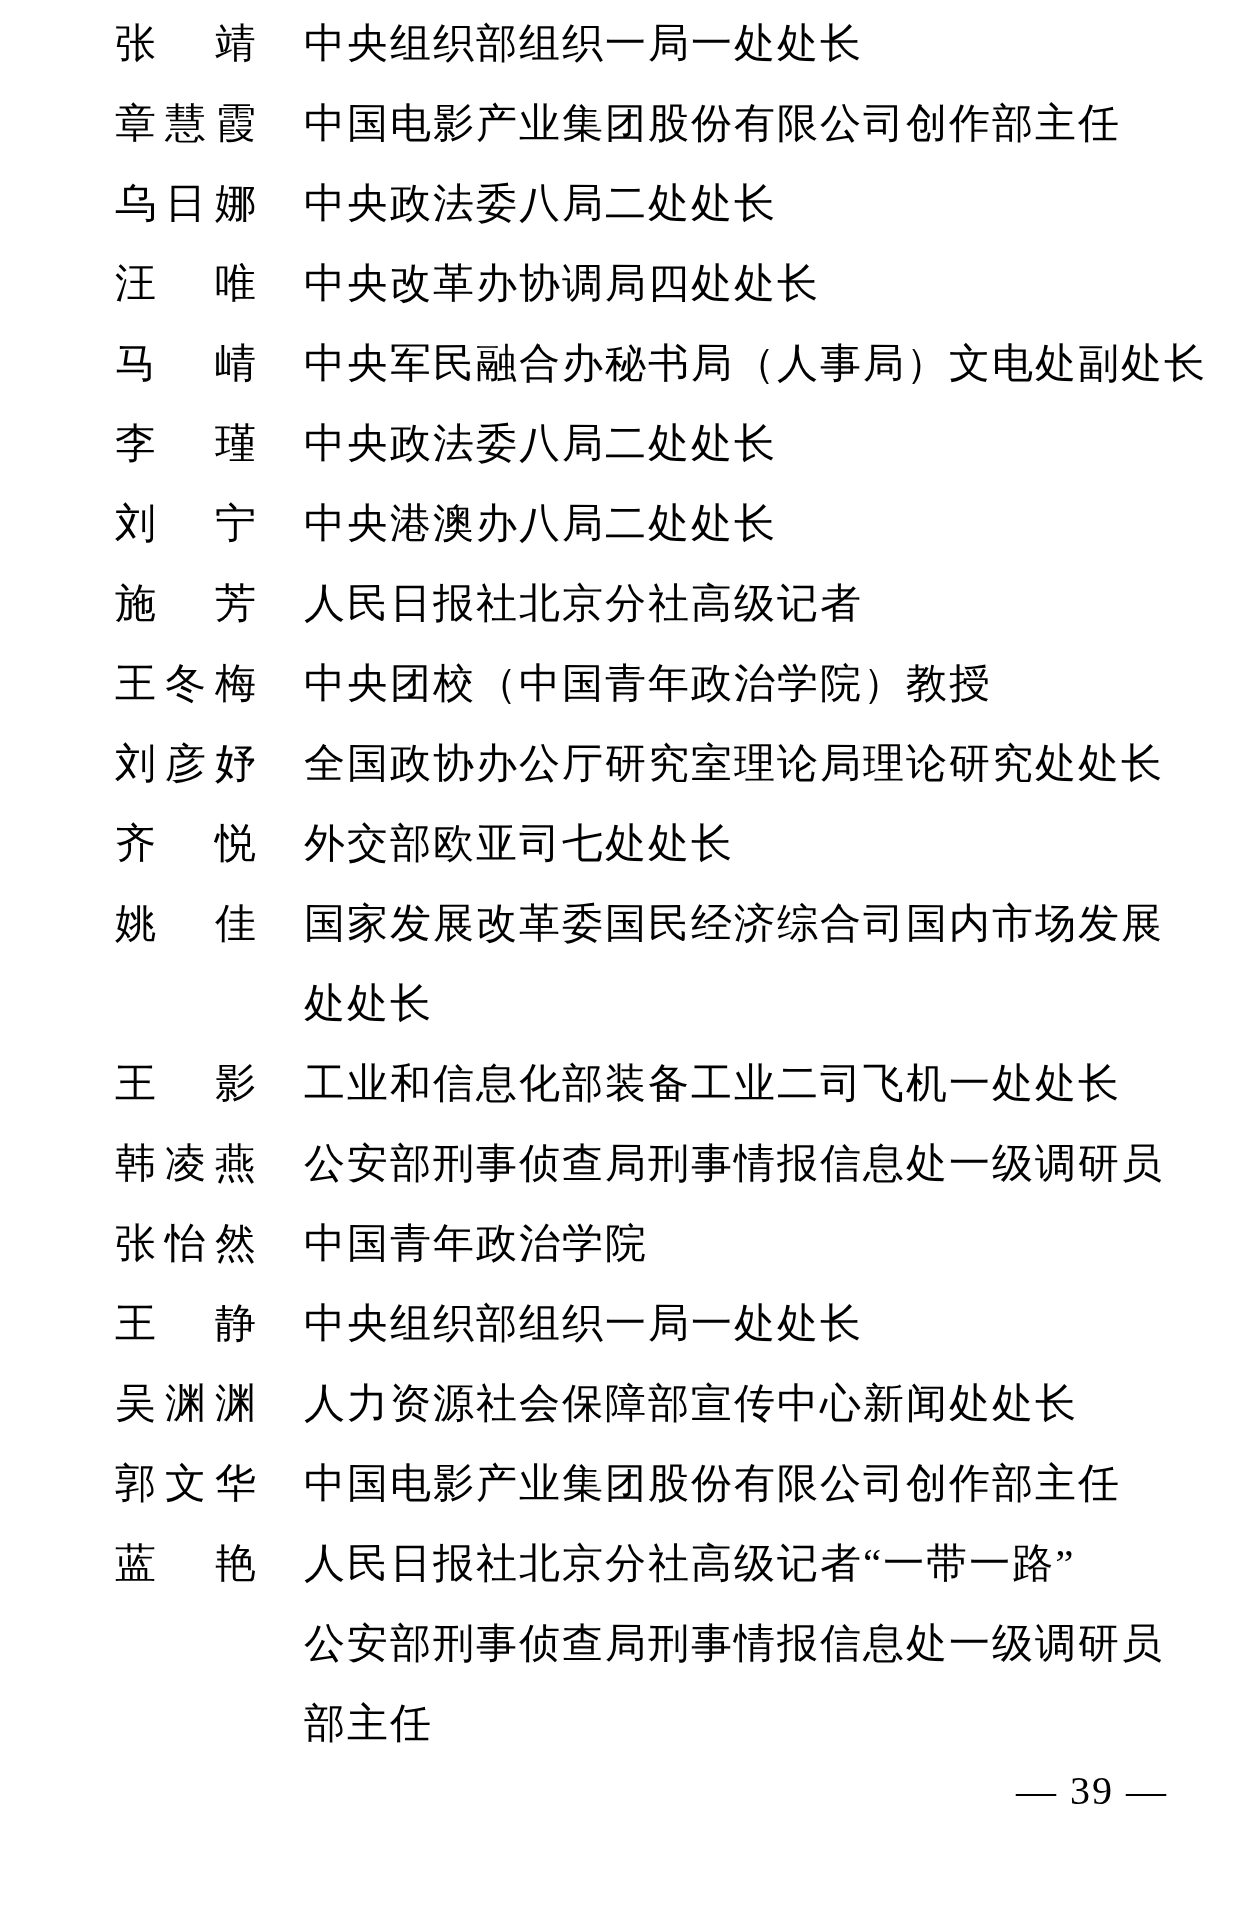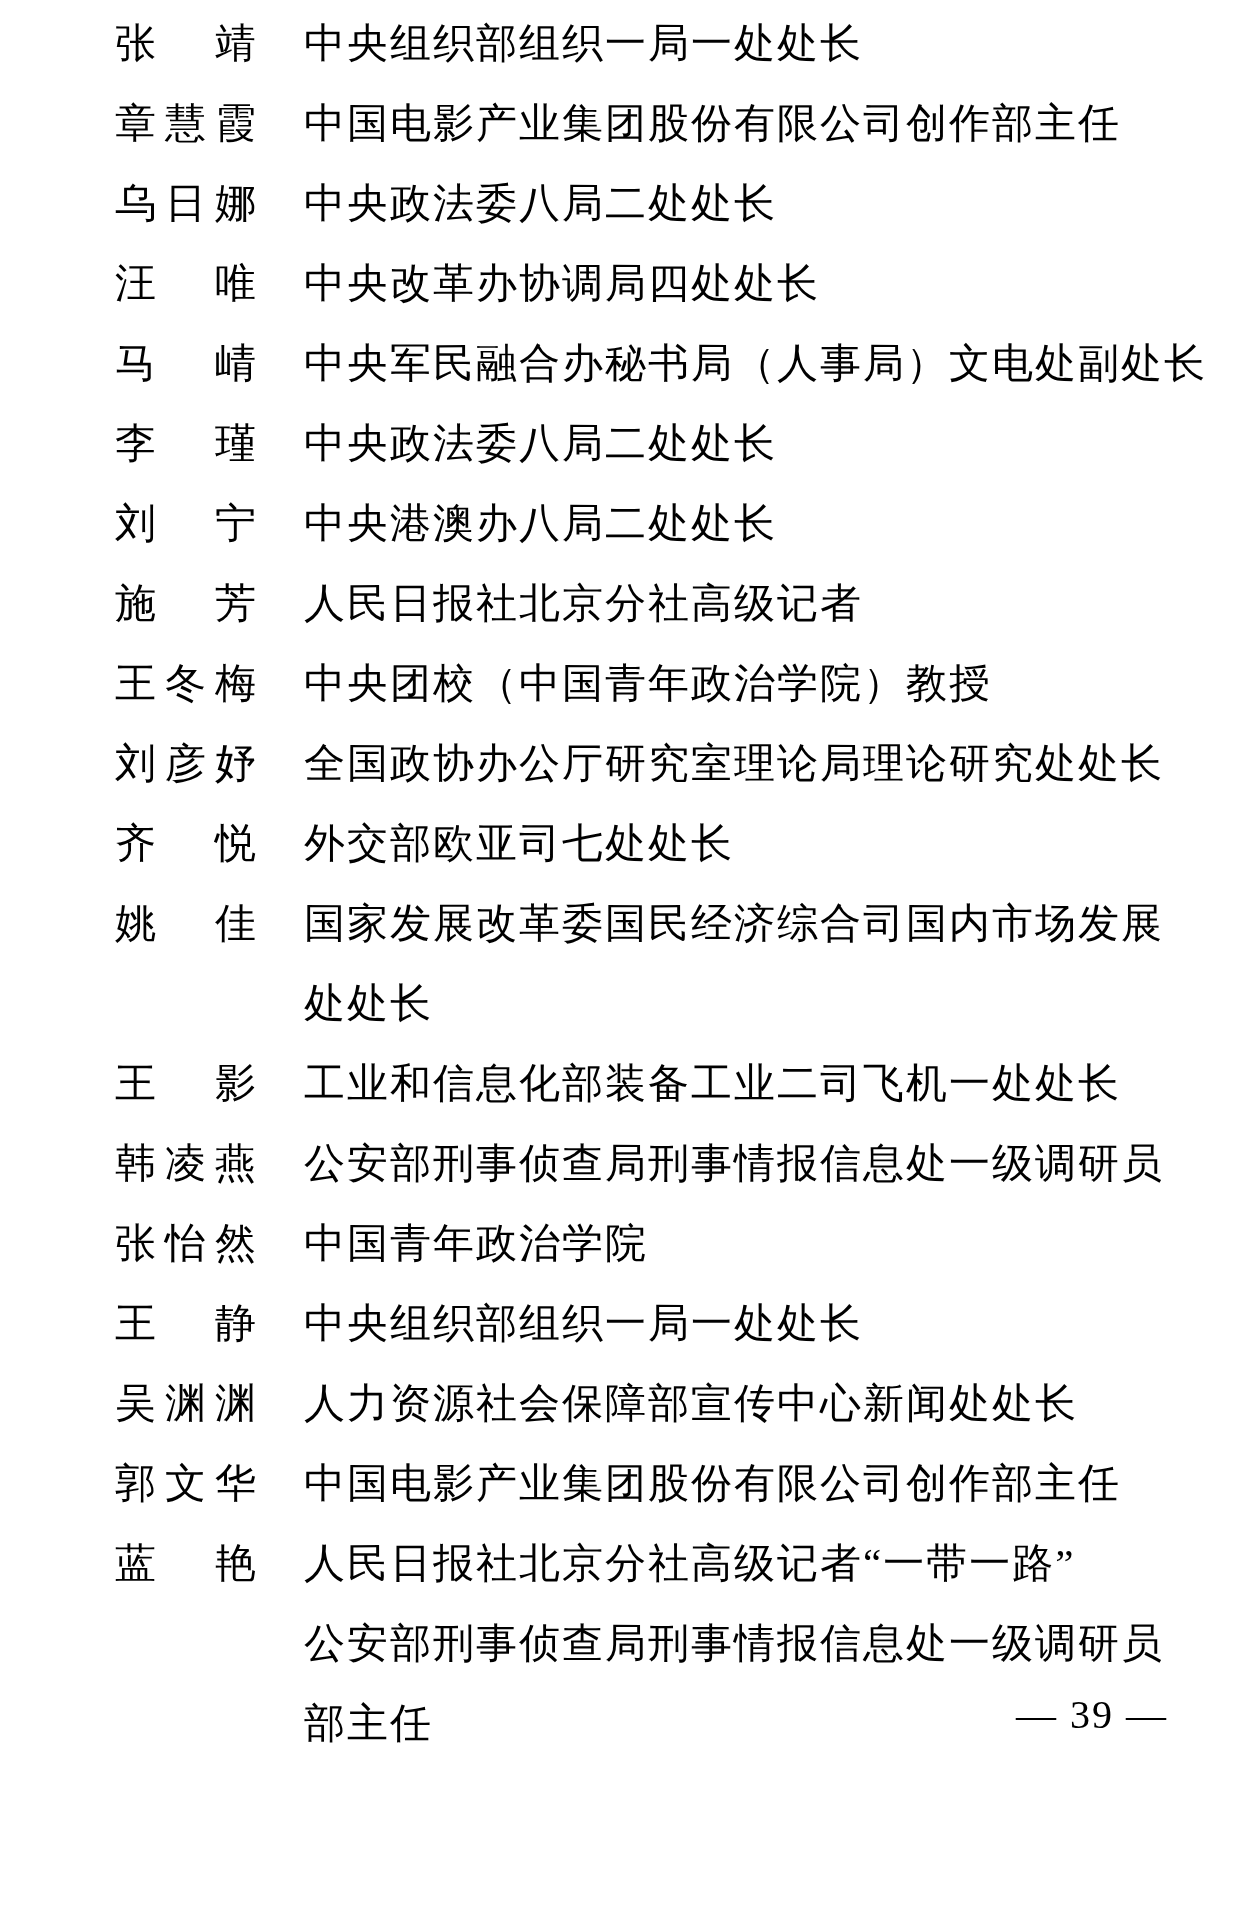--- a/index.html
+++ b/index.html
@@ -43,21 +43,21 @@
     font-size: 41px;
     letter-spacing: 2px;
   }
   .title-line {
     height: 80px;
     line-height: 80px;
     white-space: nowrap;
   }
   .page-number {
     position: absolute;
-    top: 1690px;
+    top: 1766px;
     right: 74px;
     font-size: 40px;
     line-height: 50px;
     letter-spacing: 2px;
   }
 </style>
 </head>
 <body>
 
 <div class="doc-page">

